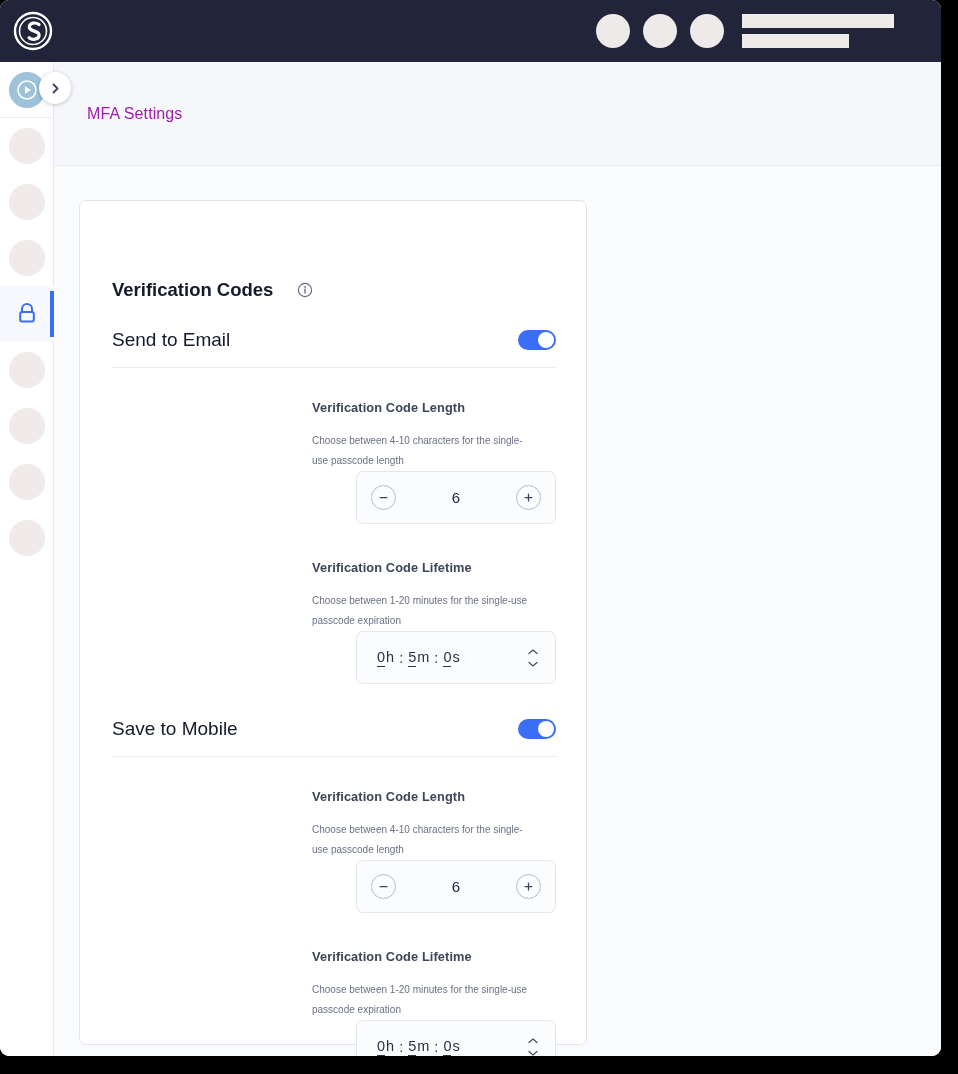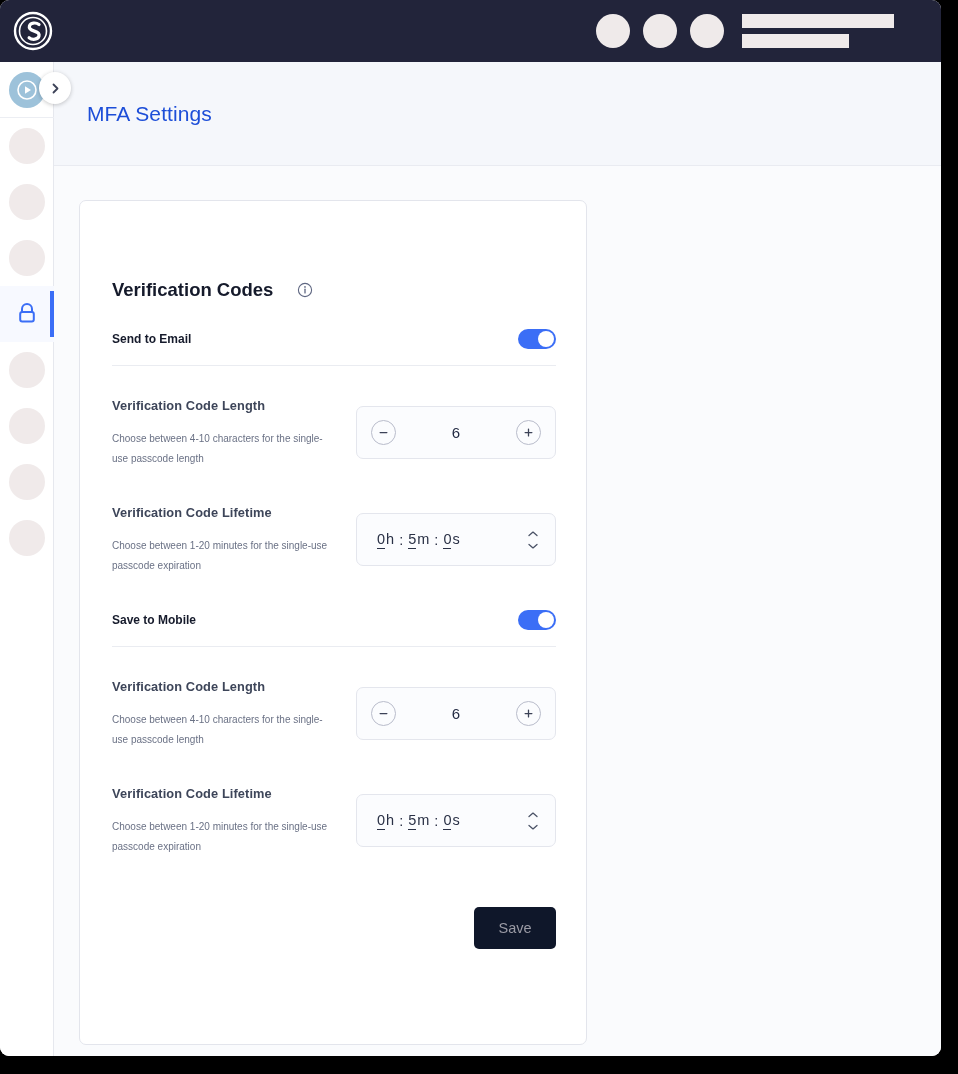--- a/index.html
+++ b/index.html
@@ -86,21 +86,21 @@
     background: #fafbfd;
   }
   #page-header {
     height: 104px;
     background: #f5f7fb;
     border-bottom: 1px solid #e9ebf1;
     display: flex; align-items: center;
   }
   #page-title {
     margin-left: 33px;
-    font-size: 21px; color: #1d4ed8; letter-spacing: .1px;
+    font-size: 16px; color: #a21caf; letter-spacing: .1px;
   }
 
   
   #card {
     position: absolute; left: 25px; top: 138px;
     width: 508px; height: 845px;
     background: #ffffff;
     border: 1px solid #e3e5ec;
     border-radius: 7px;
   }
@@ -126,36 +126,37 @@
   }
 
   .toggle-row {
     margin-top: 28px;
     display: flex; align-items: center; justify-content: space-between;
     width: 444px;
     padding-bottom: 16px;
     border-bottom: 1px solid #eaecf1;
   }
   .toggle-row .tlabel {
-    font-size: 12px; font-weight: bold; color: #151a2b;
+    font-size: 19px; font-weight: normal; color: #151a2b;
   }
   .switch {
     width: 38px; height: 20px; border-radius: 10px;
     background: #3b6ef6; position: relative; cursor: pointer;
     flex: none;
   }
   .switch .knob {
     position: absolute; right: 2px; top: 2px;
     width: 16px; height: 16px; border-radius: 50%;
     background: #ffffff;
   }
 
   .field-row {
-    display: flex; align-items: center;
+    display: flex; align-items: flex-end;
     width: 444px;
+    flex-direction: column;
   }
   .field-row.gap-a { margin-top: 30px; }
   .field-row.gap-b { margin-top: 34px; }
   .field-left { width: 244px; padding-top: 2px; }
   .field-label {
     font-size: 12.8px; font-weight: bold; color: #3d4559;
     letter-spacing: .1px;
   }
   .field-help {
     margin-top: 16px;

